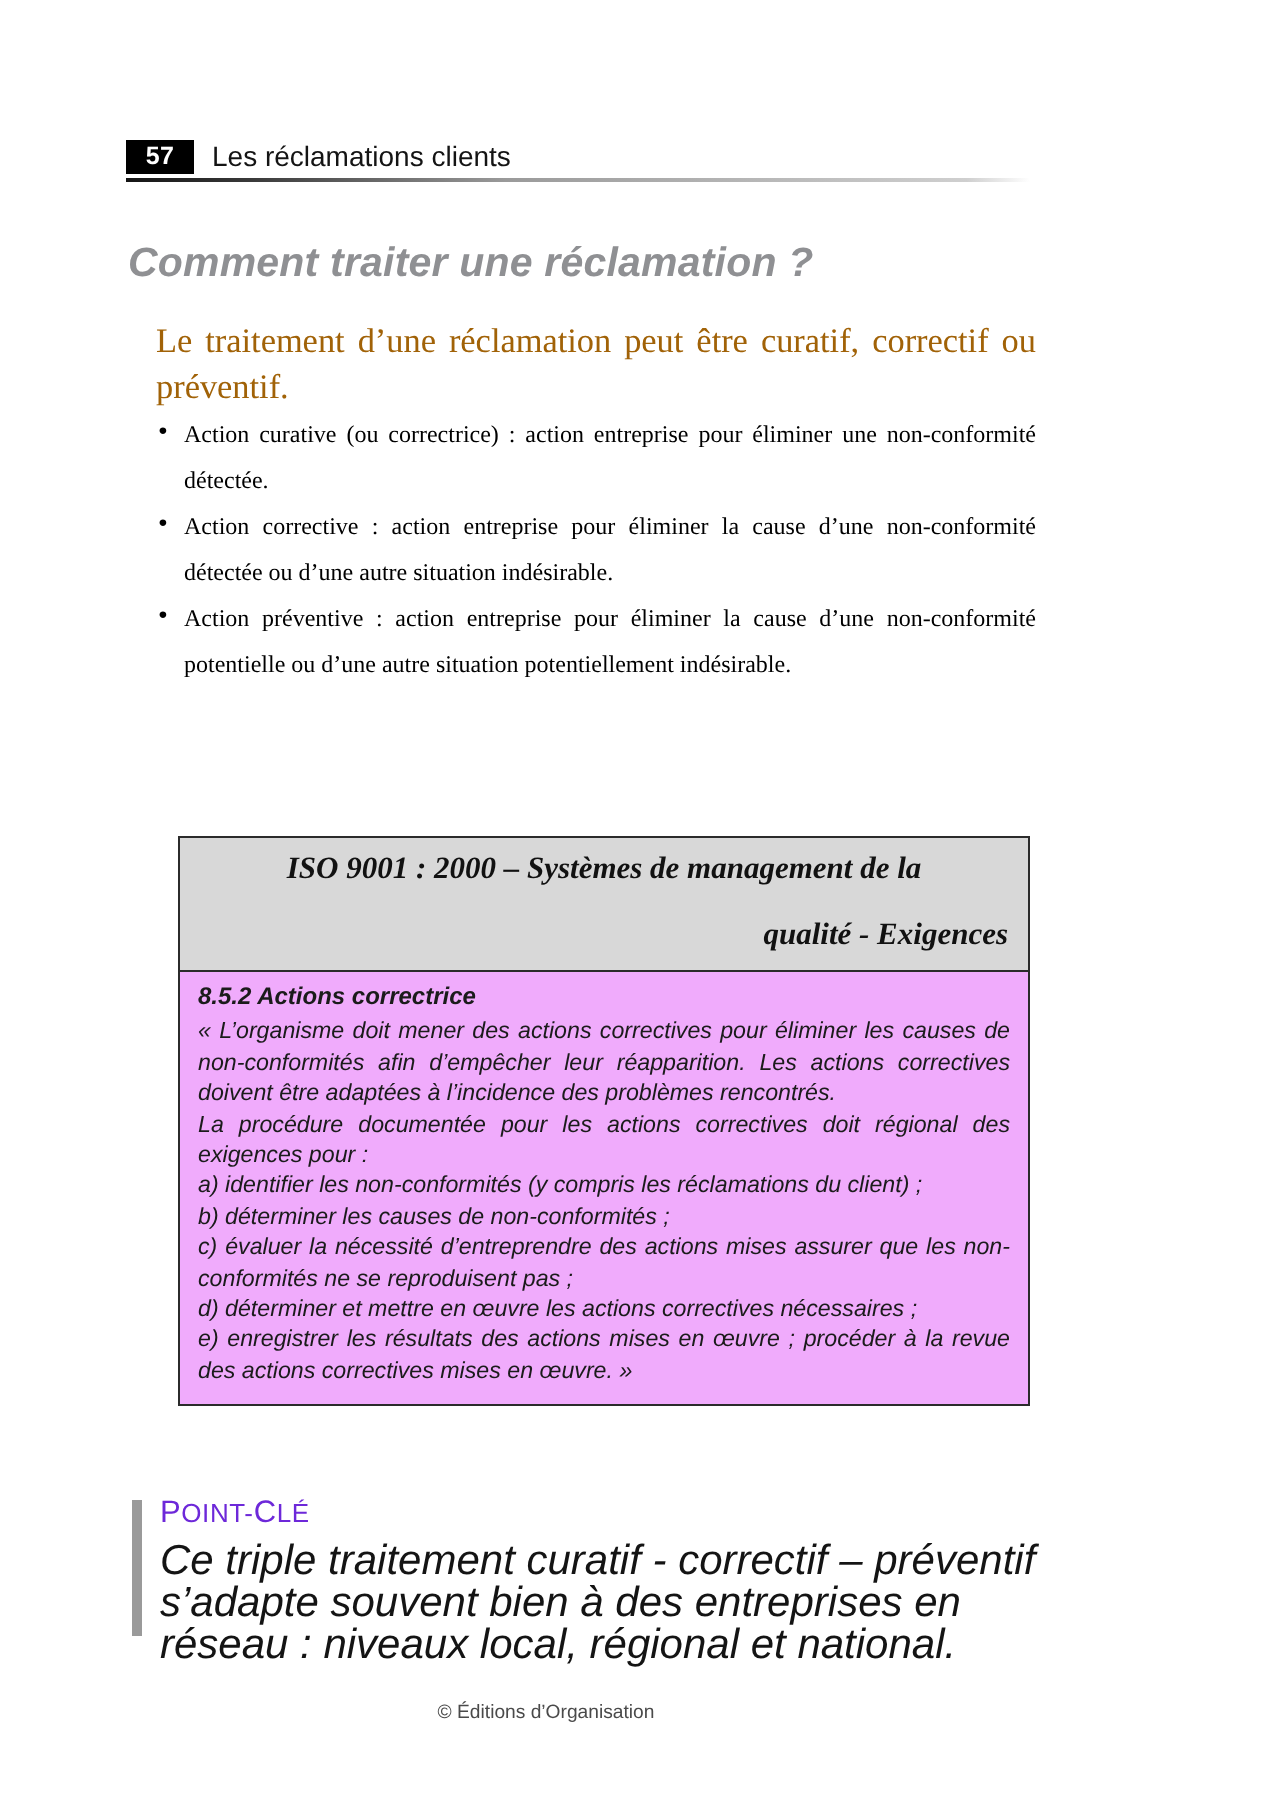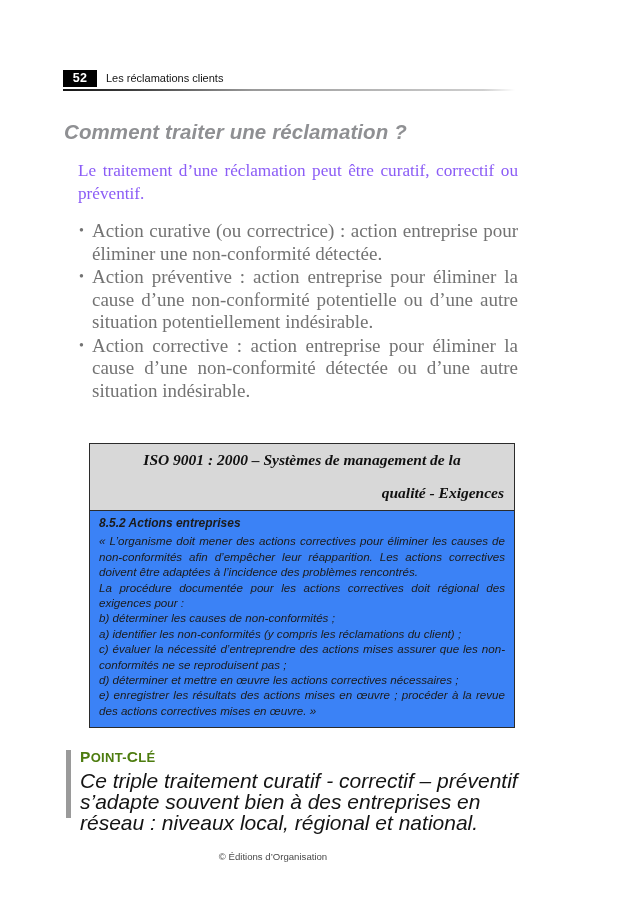--- a/index.html
+++ b/index.html
@@ -45,21 +45,21 @@
     font-size: 12.5px;
     line-height: 17px;
     text-align: center;
     letter-spacing: 0.2px;
   }
   .header-title {
     position: absolute;
     left: 43px;
     top: 0;
     font-family: "Liberation Sans", sans-serif;
-    font-size: 11px;
+    font-size: 14px;
     line-height: 17px;
     color: #141414;
     white-space: nowrap;
   }
   .header-rule {
     position: absolute;
     left: 0;
     top: 18.5px;
     width: 452px;
     height: 2.5px;
@@ -84,54 +84,54 @@
   .body-block {
     position: absolute;
     left: 78px;
     top: 160px;
     width: 440px;
   }
   .para {
     font-size: 17.2px;
     line-height: 22.5px;
     text-align: justify;
-    margin: 0 0 15px 0;
-    color: #8b5cf6;
+    margin: 0 0 1px 0;
+    color: #a16207;
   }
   ul.bullets {
     list-style: none;
     margin: 0;
     padding: 0;
   }
   ul.bullets li {
     position: relative;
-    font-size: 19px;
+    font-size: 12px;
     line-height: 22.5px;
     text-align: justify;
     padding-left: 14px;
     margin-bottom: 1px;
-    color: #737373;
+    color: #000000;
   }
   ul.bullets li::before {
     content: "\2022";
     position: absolute;
     left: 1px;
     top: 0;
     font-size: 14px;
   }
 
   
   .iso-box {
     position: absolute;
     left: 89px;
-    top: 443px;
+    top: 418px;
     width: 426px;
     border: 1.2px solid #2b2b2b;
     box-sizing: border-box;
-    background: #3b82f6;
+    background: #f0abfc;
   }
   .iso-head {
     background: #d8d8d8;
     border-bottom: 1.2px solid #2b2b2b;
     padding: 6px 10px 7px 10px;
     font-family: "Liberation Serif", serif;
     font-style: italic;
     font-weight: bold;
     font-size: 15.5px;
     line-height: 20px;
@@ -173,23 +173,23 @@
     top: 2px;
     width: 4.5px;
     height: 68px;
     background: #9a9a9a;
   }
   .pointcle-inner {
     margin-left: 14px;
   }
   .pointcle-label {
     font-family: "Liberation Sans", sans-serif;
-    font-weight: bold;
+    font-weight: normal;
     font-size: 13px;
-    color: #4d7c0f;
+    color: #6d28d9;
     letter-spacing: 0.3px;
     margin-bottom: 4px;
   }
   .pointcle-label .cap { font-size: 15.5px; }
   .pointcle-text {
     font-family: "Liberation Sans", sans-serif;
     font-style: italic;
     font-size: 21px;
     line-height: 21px;
     color: #141414;
@@ -209,47 +209,47 @@
     box-sizing: border-box;
     padding-left: 28px;
   }
 </style>
 </head>
 <body>
 
 <div class="page">
 
   <div class="header">
-    <div class="page-num-box">52</div>
+    <div class="page-num-box">57</div>
     <div class="header-title">Les réclamations clients</div>
     <div class="header-rule"></div>
   </div>
 
   <div class="main-heading">Comment traiter une réclamation ?</div>
 
   <div class="body-block">
     <p class="para">Le traitement d’une réclamation peut être curatif, correctif ou préventif.</p>
     <ul class="bullets">
       <li>Action curative (ou correctrice) : action entreprise pour éliminer une non-conformité détectée.</li>
+      <li>Action corrective : action entreprise pour éliminer la cause d’une non-conformité détectée ou d’une autre situation indésirable.</li>
       <li>Action préventive : action entreprise pour éliminer la cause d’une non-conformité potentielle ou d’une autre situation potentiellement indésirable.</li>
-      <li>Action corrective : action entreprise pour éliminer la cause d’une non-conformité détectée ou d’une autre situation indésirable.</li>
     </ul>
   </div>
 
   <div class="iso-box">
     <div class="iso-head">
       <span class="l1">ISO 9001 : 2000 – Systèmes de management de la</span>
       <span class="l2">qualité - Exigences</span>
     </div>
     <div class="iso-body">
-      <span class="clause-title">8.5.2 Actions entreprises</span>
+      <span class="clause-title">8.5.2 Actions correctrice</span>
       <p>« L’organisme doit mener des actions correctives pour éliminer les causes de non-conformités afin d’empêcher leur réapparition. Les actions correctives doivent être adaptées à l’incidence des problèmes rencontrés.</p>
       <p>La procédure documentée pour les actions correctives doit régional des exigences pour :</p>
+      <p class="noj">a) identifier les non-conformités (y compris les réclamations du client) ;</p>
       <p class="noj">b) déterminer les causes de non-conformités ;</p>
-      <p class="noj">a) identifier les non-conformités (y compris les réclamations du client) ;</p>
       <p>c) évaluer la nécessité d’entreprendre des actions mises assurer que les non-conformités ne se reproduisent pas ;</p>
       <p class="noj">d) déterminer et mettre en œuvre les actions correctives nécessaires ;</p>
       <p>e) enregistrer les résultats des actions mises en œuvre ; procéder à la revue des actions correctives mises en œuvre. »</p>
     </div>
   </div>
 
   <div class="pointcle">
     <div class="pointcle-bar"></div>
     <div class="pointcle-inner">
       <div class="pointcle-label"><span class="cap">P</span>OINT-<span class="cap">C</span>LÉ</div>

